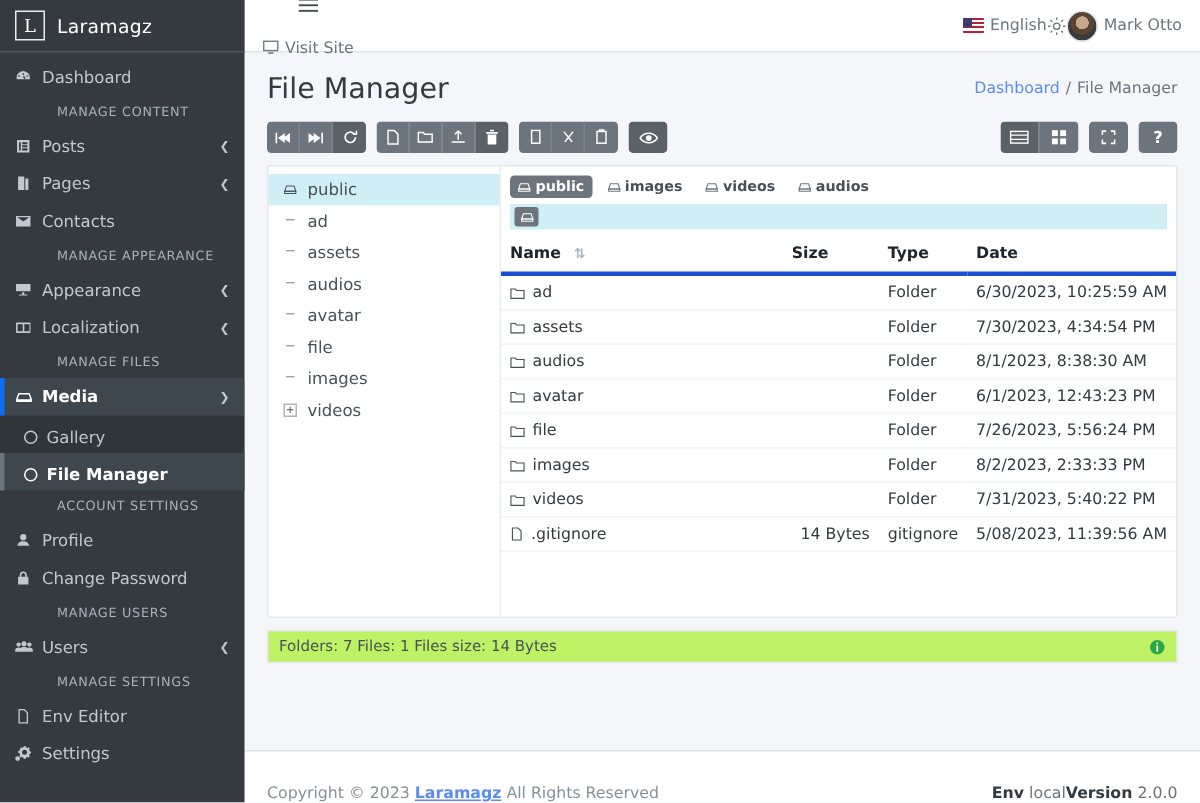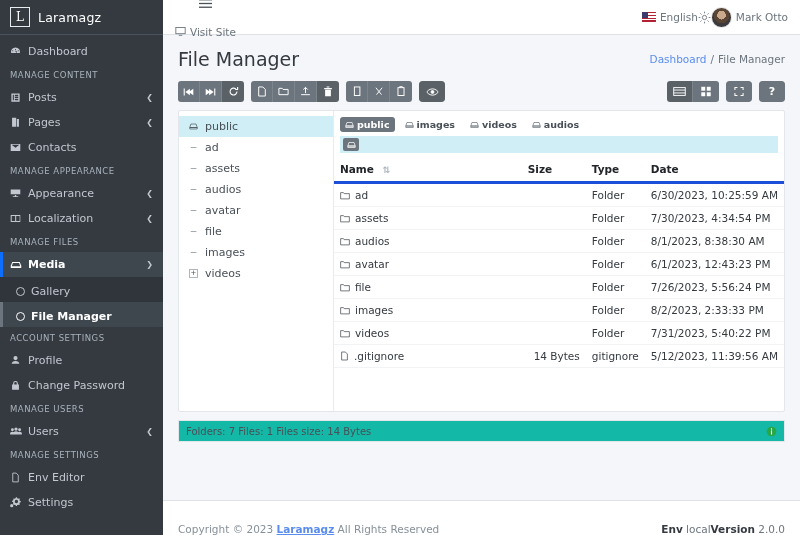--- a/index.html
+++ b/index.html
@@ -31,20 +31,21 @@
     font-family: "DejaVu Serif", "Liberation Serif", serif;
     font-size: 12px; color: #fff; line-height: 1;
   }
   .brand-name { font-size: 12.5px; color: #fff; letter-spacing: .2px; }
 
   .nav { padding-top: 4px; }
   .nav-section {
     font-size: 8.5px; letter-spacing: .5px;
     color: #a9b2bb; text-transform: uppercase;
     padding: 6px 10px 5px 10px;
+    margin-left: 28px;
   }
   .nav-item {
     display: flex; align-items: center;
     height: 25px; padding: 0 10px;
     font-size: 11px; color: #c2c7d0;
     position: relative;
   }
   .nav-item .ic { width: 16px; display: inline-flex; align-items: center; justify-content: flex-start; }
   .nav-item .lbl { flex: 1; padding-left: 2px; }
   .nav-item .caret { font-size: 8px; color: #c2c7d0; }
@@ -169,21 +170,21 @@
     padding: 5px 6px; border-bottom: 1px solid #f1f3f5; color: #343a40;
     white-space: nowrap;
   }
   .cell-name { display: flex; align-items: center; gap: 5px; }
   th.c-size, td.c-size { text-align: right; width: 64px; }
   th.c-type, td.c-type { width: 52px; }
   th.c-date, td.c-date { width: 118px; }
   .sort-ic { margin-left: 5px; color: #adb5bd; font-size: 9px; }
 
   .statusbar {
-    margin: 8px 15px 0 15px; background: #14b8a6; border: 1px solid #e3e6ea;
+    margin: 8px 15px 0 15px; background: #bef264; border: 1px solid #e3e6ea;
     height: 22px; display: flex; align-items: center; padding: 0 7px;
     font-size: 10px; color: #495057;
   }
   .status-ic { margin-left: auto; }
 
   .footer {
     margin-top: auto; height: 35px; background: #fff;
     border-top: 1px solid #dee2e6; display: flex; align-items: flex-end;
     padding: 0 15px; font-size: 10.5px; color: #869099;
   }
@@ -721,21 +722,21 @@
                       <span>
                         <svg class="i" width="9" height="10" viewBox="0 0 14 16" fill="none" stroke="#495057" stroke-width="1.2">
                           <path d="M2.4 1.6h6l3.2 3.2v9.6H2.4z"></path>
                         </svg>
                       </span>
                       <span>.gitignore</span>
                     </span>
                   </td>
                 <td class="c-size">14 Bytes</td>
                 <td class="c-type">gitignore</td>
-                <td class="c-date">5/12/2023, 11:39:56 AM</td>
+                <td class="c-date">5/08/2023, 11:39:56 AM</td>
               </tr>
             </tbody>
           </table>
 
         </div>
       </div>
     </div>
 
     <div class="statusbar">
       <span>Folders: 7 Files: 1 Files size: 14 Bytes</span>

